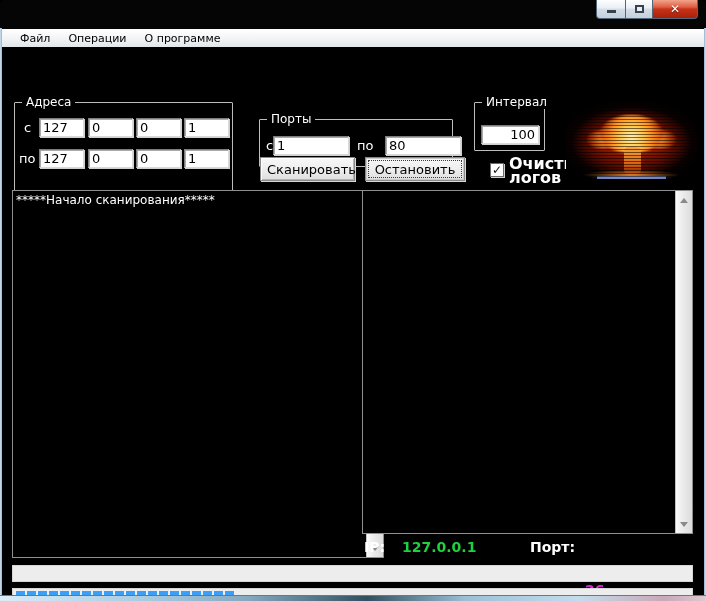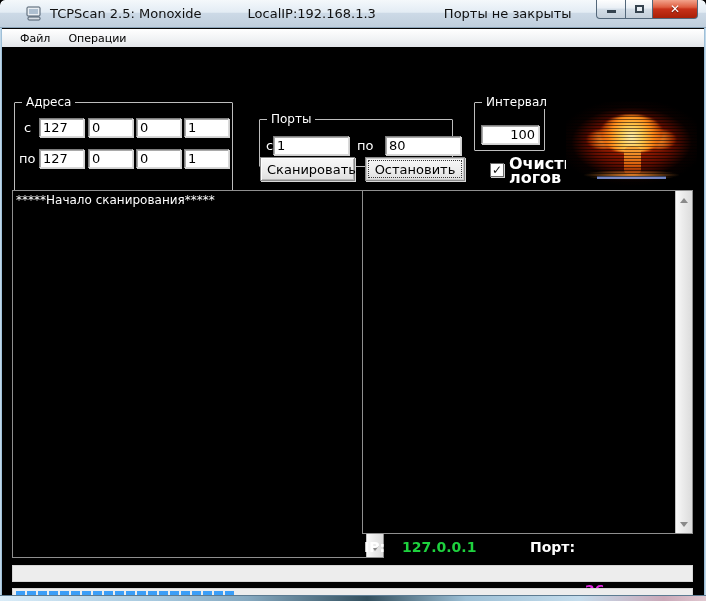--- a/index.html
+++ b/index.html
@@ -104,47 +104,36 @@
   .pbar1{left:10px;top:518px;width:681px;height:17px;}
   .pbar2{left:10px;top:541px;width:681px;height:21px;}
   .pfill{position:absolute;left:4px;top:3px;bottom:3px;width:32%;
     background:repeating-linear-gradient(90deg,var(--progress-blue,#3b9ef7) 0 9px,#ededed 9px 11px);}
 </style>
 </head>
 <body>
 
 <div class="window">
 
-  <div class="titlebar">
-    <span class="app-icon">
-      <svg width="16" height="15" viewBox="0 0 16 15">
-        <rect x="1" y="1" width="13" height="9" rx="1" fill="#e9eef3" stroke="#4a5a6a"></rect>
-        <rect x="3" y="3" width="9" height="5" fill="#aebfd0"></rect>
-        <rect x="2" y="11" width="12" height="3" rx="1" fill="#d8dee5" stroke="#4a5a6a"></rect>
-      </svg>
-    </span>
-    <span class="t-app">TCPScan 2.5: Monoxide</span>
-    <span class="t-ip">LocalIP:192.168.1.3</span>
-    <span class="t-status">Порты не закрыты</span>
-  </div>
   <div class="capbtns">
     <div class="capbtn min">
         <div class="glyph-min"></div>
       </div>
     <div class="capbtn max">
         <div class="glyph-max"></div>
       </div>
     <div class="capbtn close">
         <span class="glyph-close">✕</span>
       </div>
   </div>
 
   <div class="menubar">
     <span class="menu-item">Файл</span>
     <span class="menu-item">Операции</span>
+    <span class="menu-item">О программе</span>
   </div>
 
   <div class="client">
 
     <div class="groupbox" style="left:12px;top:55px;width:219px;height:92px;">
       <span class="gb-legend">Адреса</span>
       <span class="flabel" style="left:9px;top:17px;">с</span>
       <input class="tb" style="left: 24px; top: 15px; width: 45px;" value="127">
       <input class="tb" style="left: 73px; top: 15px; width: 45px;" value="0">
       <input class="tb" style="left: 121px; top: 15px; width: 45px;" value="0">

